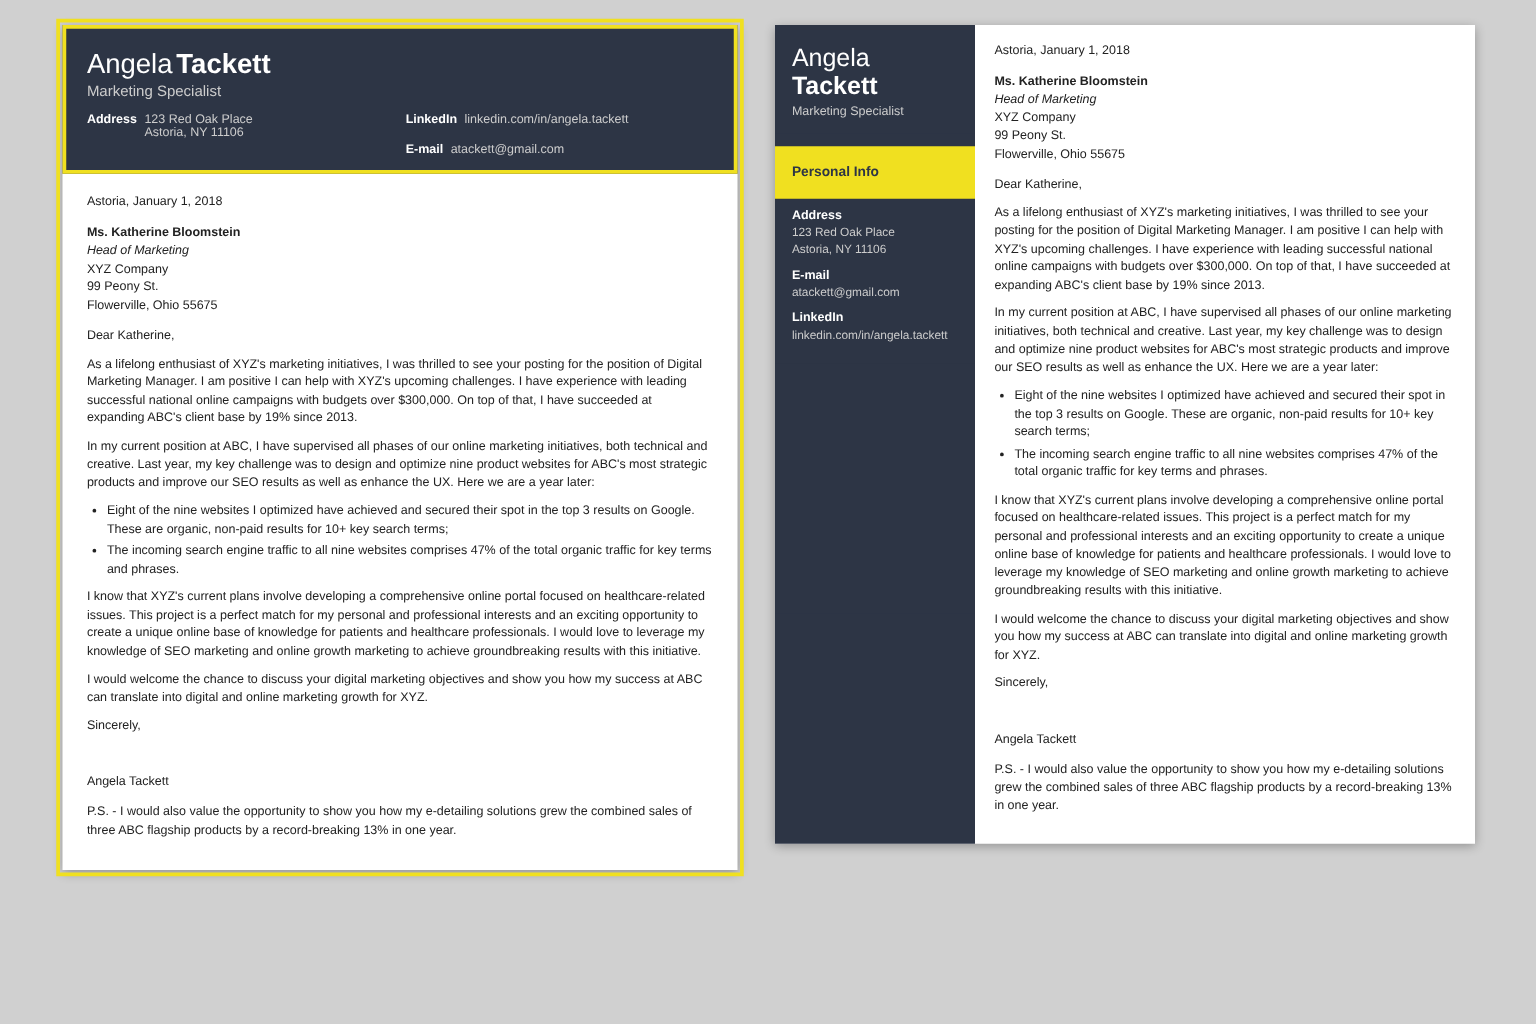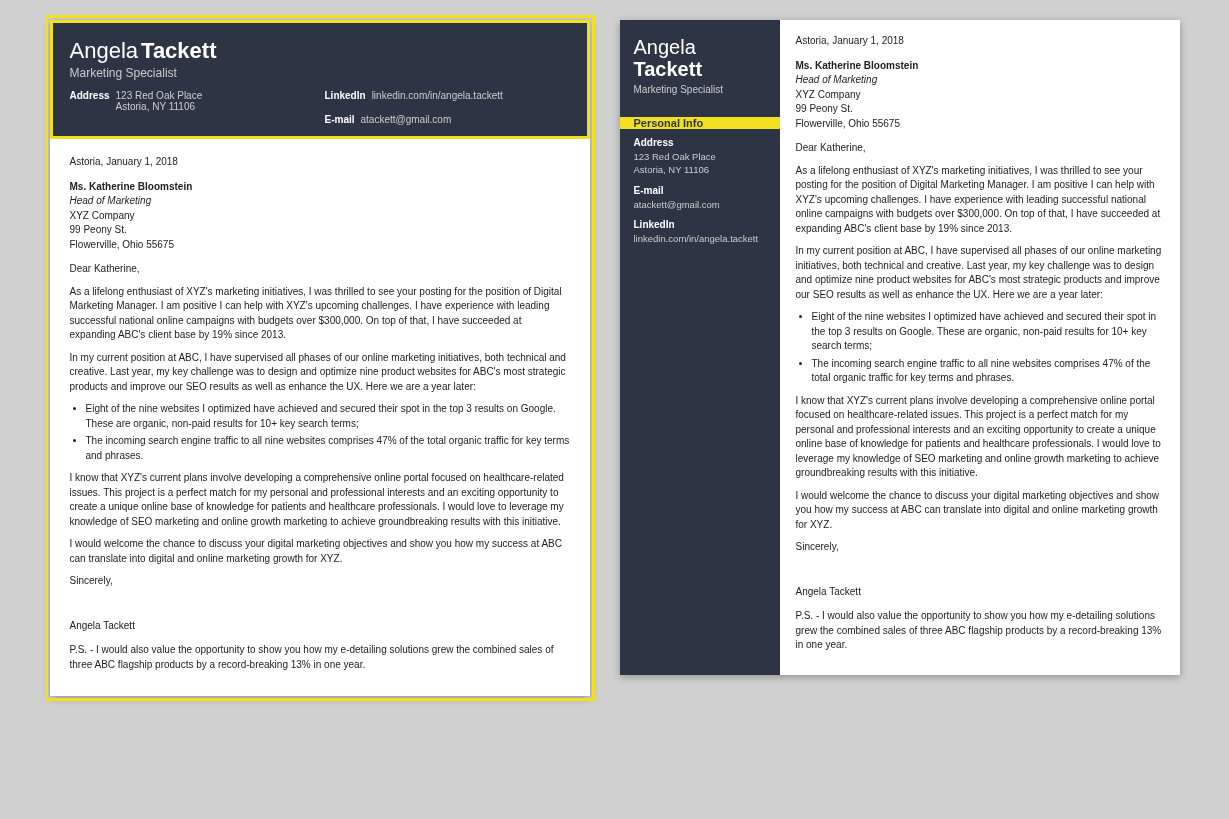--- a/index.html
+++ b/index.html
@@ -140,21 +140,21 @@
       font-size: 10px;
       color: #ccc;
       margin-top: 4px;
     }
 
     .doc-right .sidebar .section-bar {
       background: #f0e020;
       color: #2d3545;
       font-weight: 700;
       font-size: 11px;
-      padding: 0 14px;
+      padding: 15px 14px;
       margin-top: 10px;
     }
 
     .doc-right .sidebar .contact-section {
       padding: 8px 14px;
     }
     .doc-right .sidebar .contact-section .contact-label {
       font-weight: 700;
       font-size: 10px;
       color: #fff;

